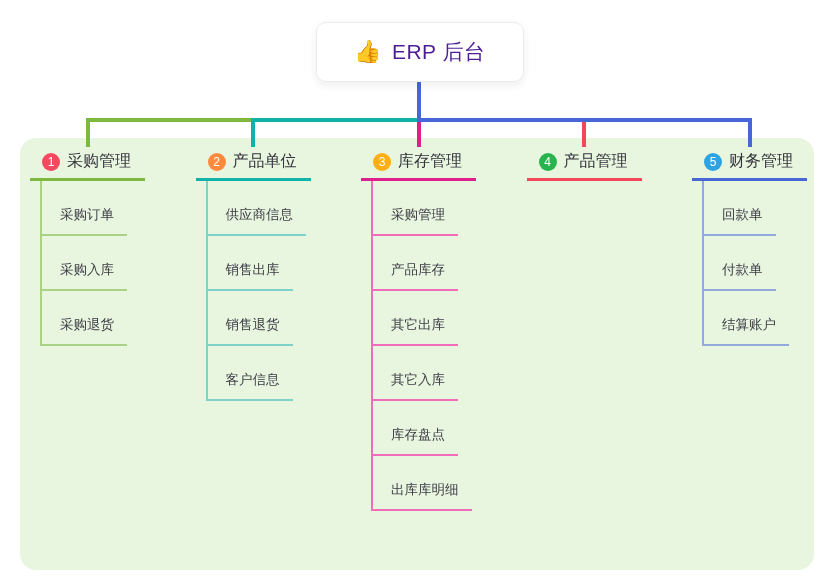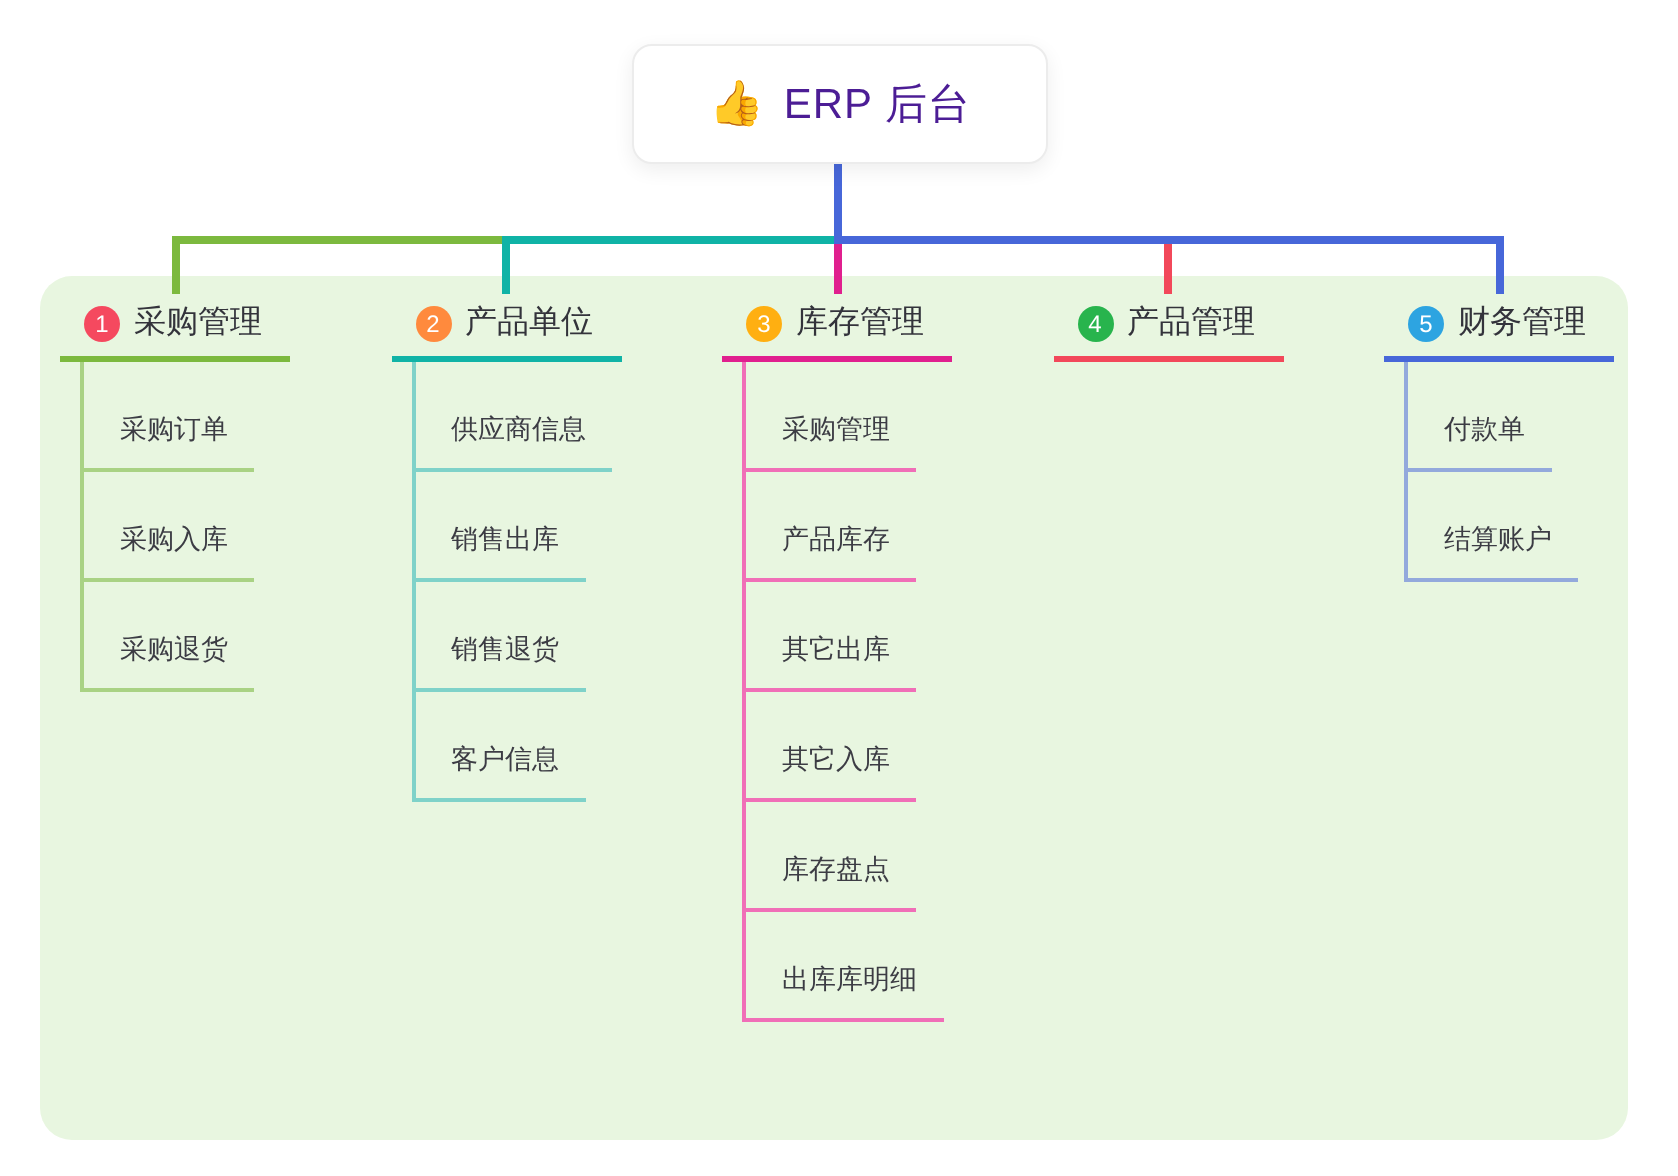--- a/index.html
+++ b/index.html
@@ -140,20 +140,23 @@
         <span class="topic-label">产品管理</span>
       </div>
     </div>
     <div class="branch-column" style="left: 692px;">
       <div class="topic" style="border-bottom-color: rgb(71, 103, 217);">
         <span class="badge" style="background: rgb(45, 164, 225);">5</span>
         <span class="topic-label">财务管理</span>
       </div>
       <div class="children" style="border-left-color: rgb(147, 169, 220);">
         <div class="child">
+          <div class="child-box" style="border-bottom-color: rgb(147, 169, 220);">回款单</div>
+        </div>
+        <div class="child">
           <div class="child-box" style="border-bottom-color: rgb(147, 169, 220);">付款单</div>
         </div>
         <div class="child">
           <div class="child-box" style="border-bottom-color: rgb(147, 169, 220);">结算账户</div>
         </div>
       </div>
     </div>
   </div>
 
 </body></html>

